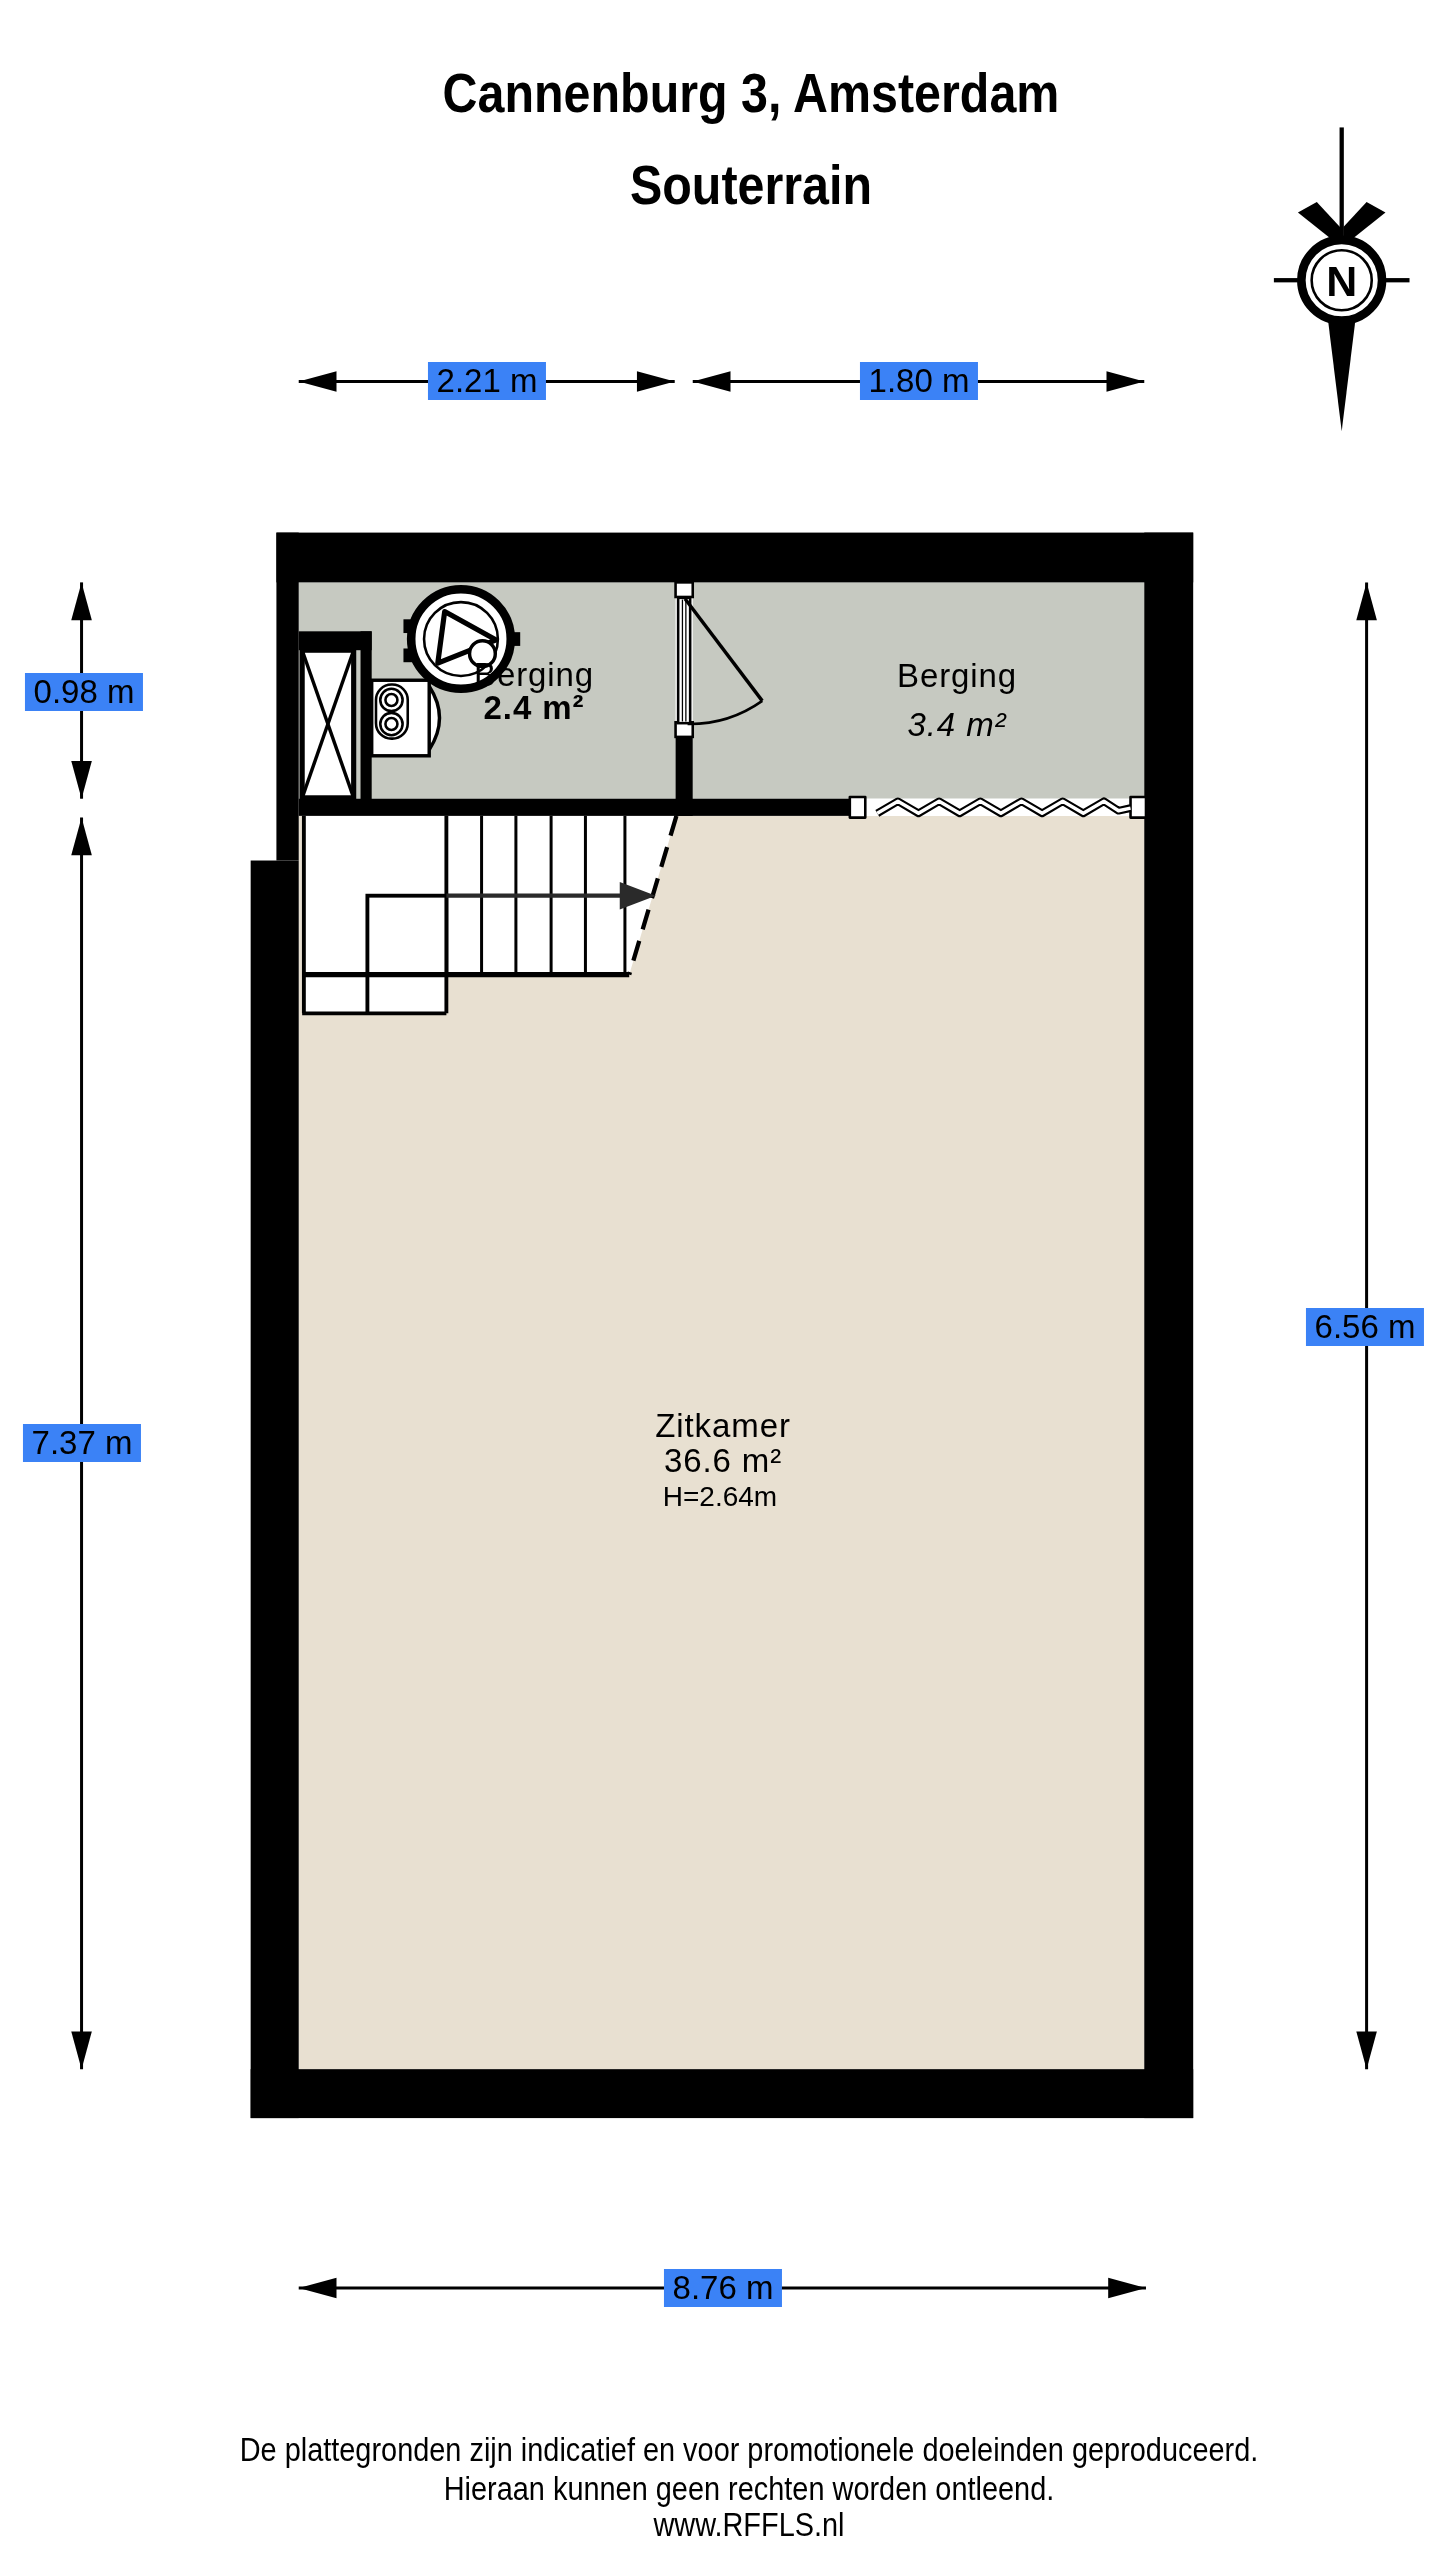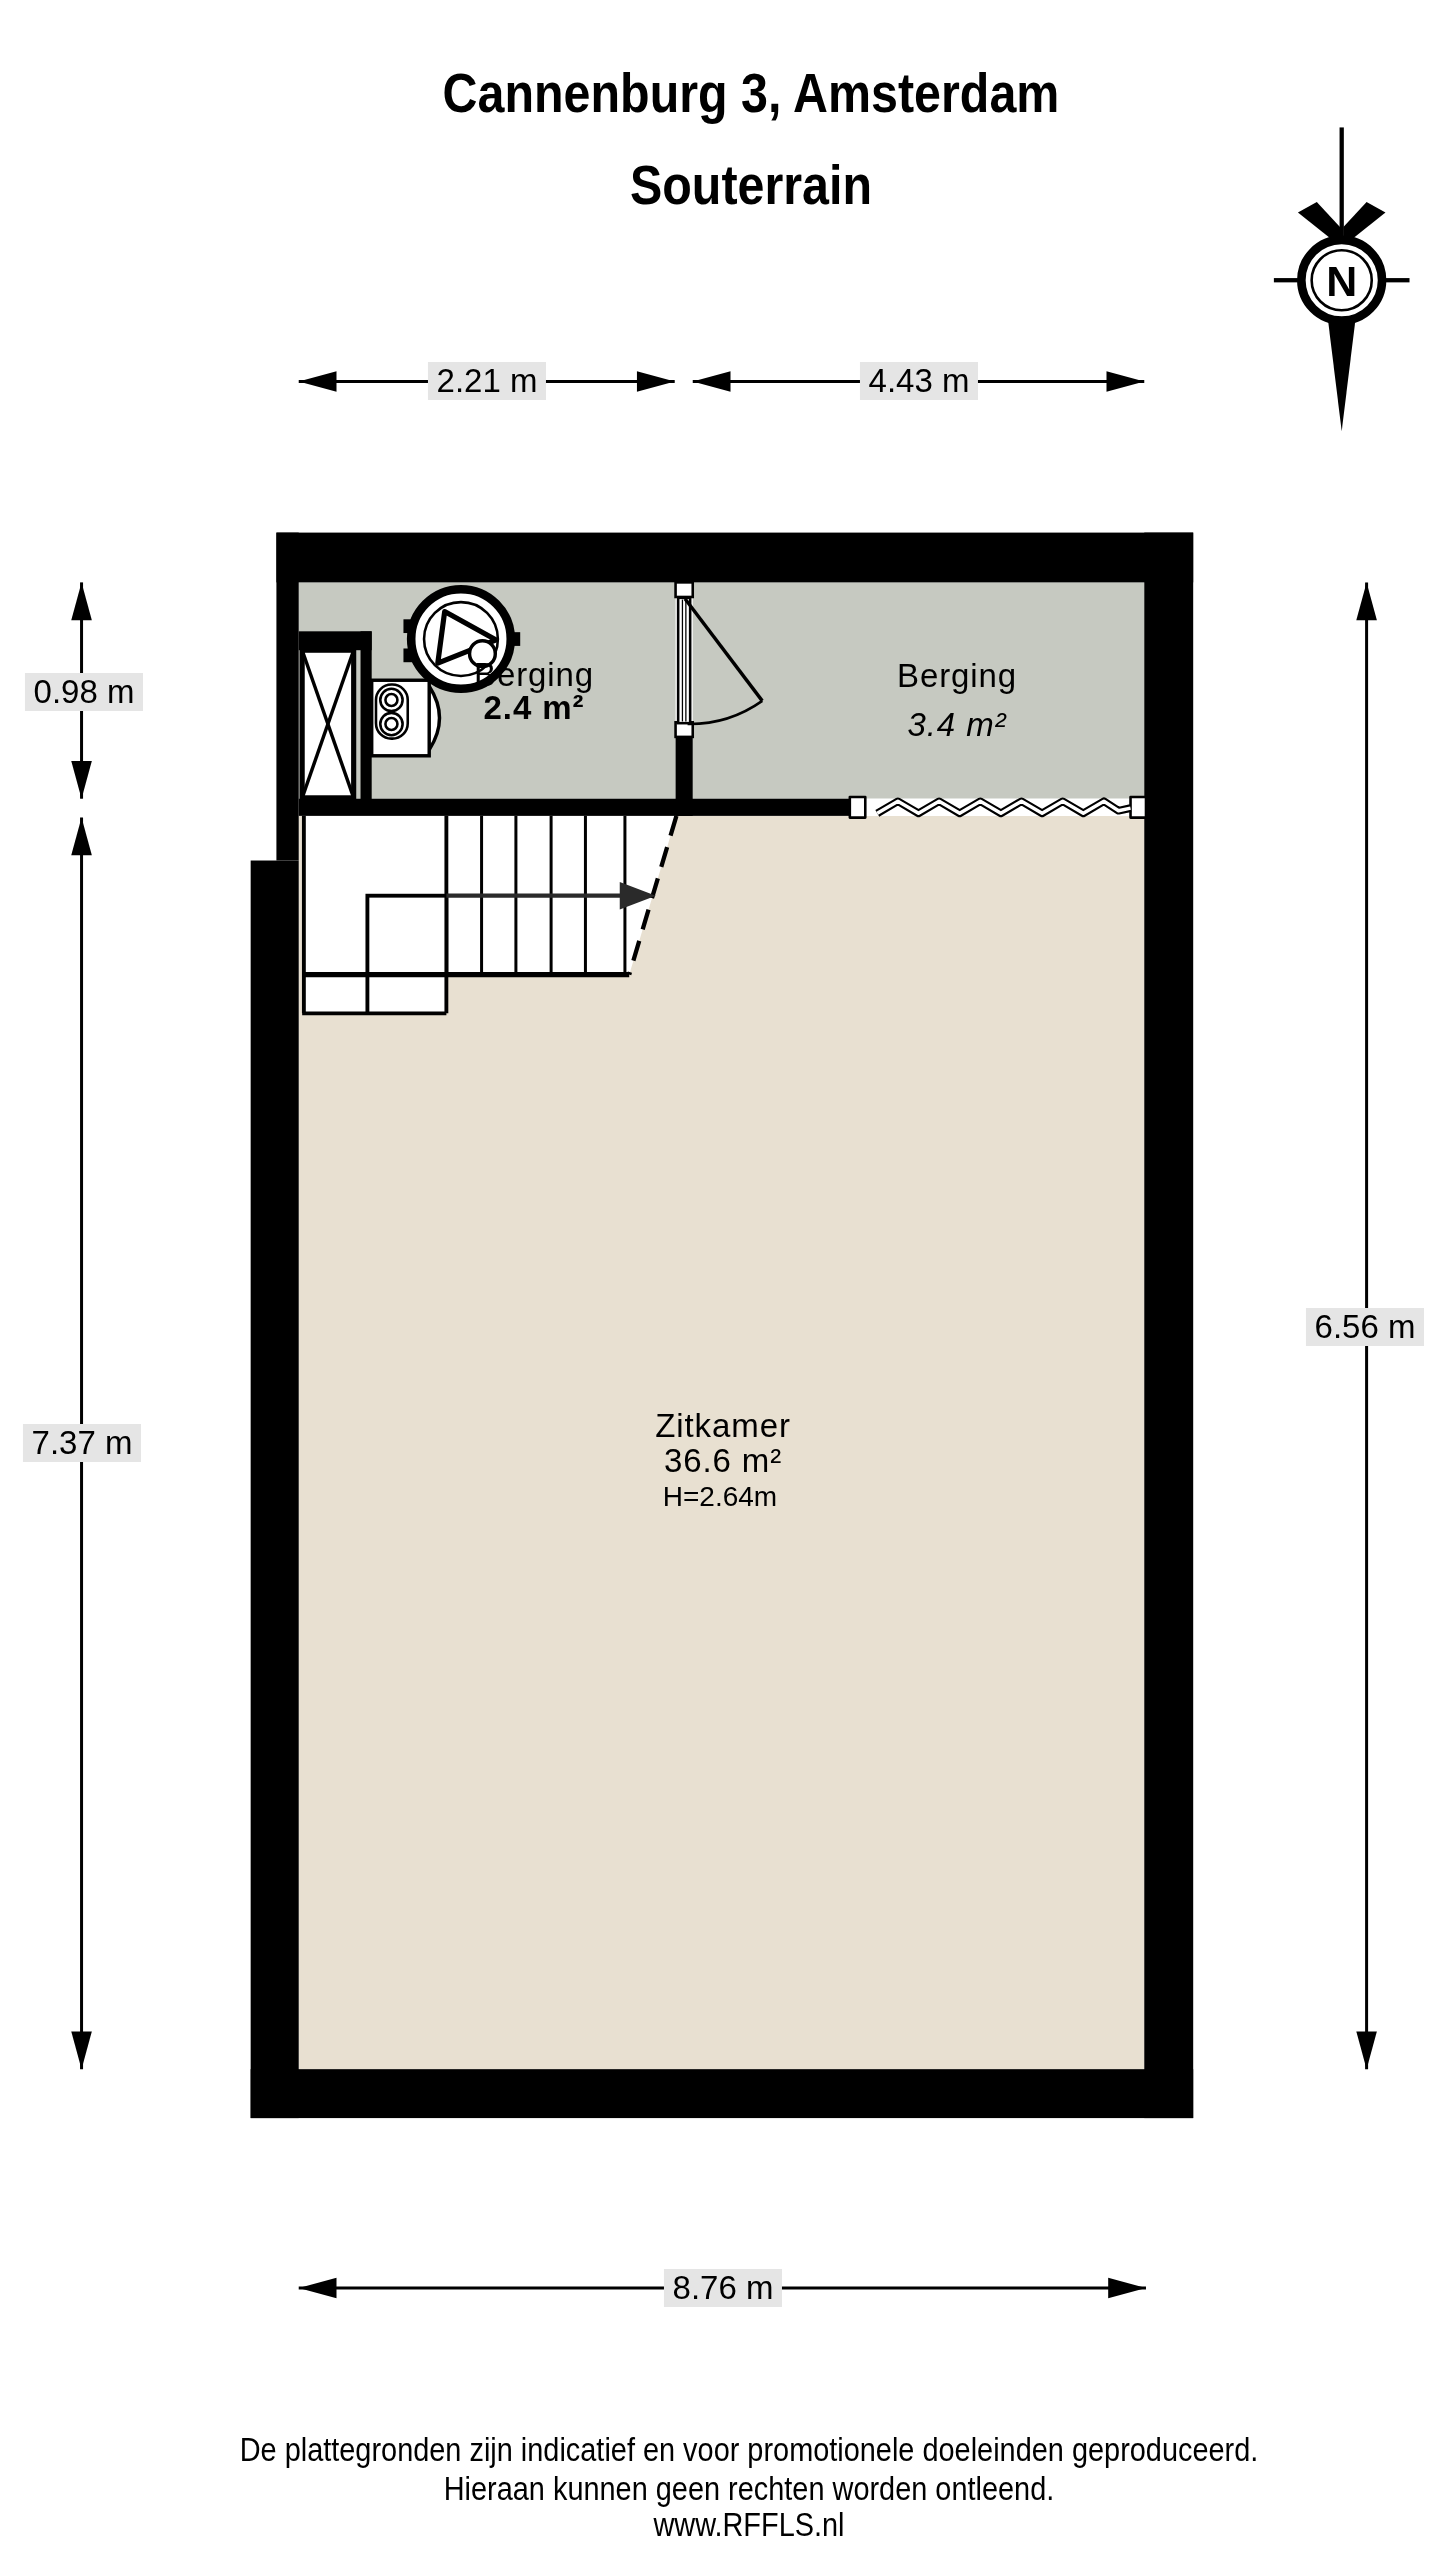--- a/index.html
+++ b/index.html
@@ -1,21 +1,21 @@
 <!DOCTYPE html>
 <html style="font-size:13.7px"><head>
 <meta charset="utf-8">
 <style>
   html,body{margin:0;padding:0;background:#ffffff;}
   #page{position:relative;width:1449px;height:2576px;background:#ffffff;overflow:hidden;
         font-family:"Liberation Sans", sans-serif;color:#000;}
   #plan-svg{position:absolute;left:0;top:0;width:1449px;height:2576px;}
   .lbl{position:absolute;white-space:nowrap;transform:translate(-50%,-50%);}
   .title-line{font-size:55px;font-weight:bold;transform:translate(-50%,-50%) scaleX(0.88);}
-  .dim-lbl{font-size:33px;background:#e5e5e5;padding:0 8.6px;}
+  .dim-lbl{font-size:33px;background:#3b82f6;padding:0 8.6px;}
   .room-lbl{font-size:33px;letter-spacing:0.9px;}
   .room-sub{font-size:33px;letter-spacing:0.9px;}
   .room-h{font-size:28px;}
   .footer-line{font-size:34px;transform:translate(-50%,-50%) scaleX(0.85);}
 </style>
 </head>
 <body>
 
 <div id="page">
 
@@ -138,21 +138,21 @@
       <line x1="1614" y1="326" x2="1642" y2="326" stroke-width="5"></line>
       <polygon points="1547,372 1579,372 1563,502" fill="#000" stroke="none"></polygon>
       <text x="1563" y="344" text-anchor="middle" font-size="50" font-weight="bold" stroke="none" fill="#000">N</text>
     </g>
   </svg>
 
   <div class="lbl title-line" style="left:751px;top:93px;">Cannenburg 3, Amsterdam</div>
   <div class="lbl title-line" style="left:751px;top:185px;">Souterrain</div>
 
   <div class="lbl dim-lbl" style="left:487px;top:381px;">2.21 m</div>
-  <div class="lbl dim-lbl" style="left:919px;top:381px;">4.43 m</div>
+  <div class="lbl dim-lbl" style="left:919px;top:381px;">1.80 m</div>
   <div class="lbl dim-lbl" style="left:84px;top:692px;">0.98 m</div>
   <div class="lbl dim-lbl" style="left:82px;top:1443px;">7.37 m</div>
   <div class="lbl dim-lbl" style="left:1365px;top:1327px;">6.56 m</div>
   <div class="lbl dim-lbl" style="left:723px;top:2288px;">8.76 m</div>
 
   <div class="lbl room-lbl" style="left:534px;top:675px;">Berging</div>
   <div class="lbl room-sub" style="left:534px;top:708px;font-weight:bold;">2.4 m²</div>
 
   <div class="lbl room-lbl" style="left:957px;top:676px;">Berging</div>
   <div class="lbl room-sub" style="left:957px;top:725px;font-style:italic;">3.4 m²</div>

